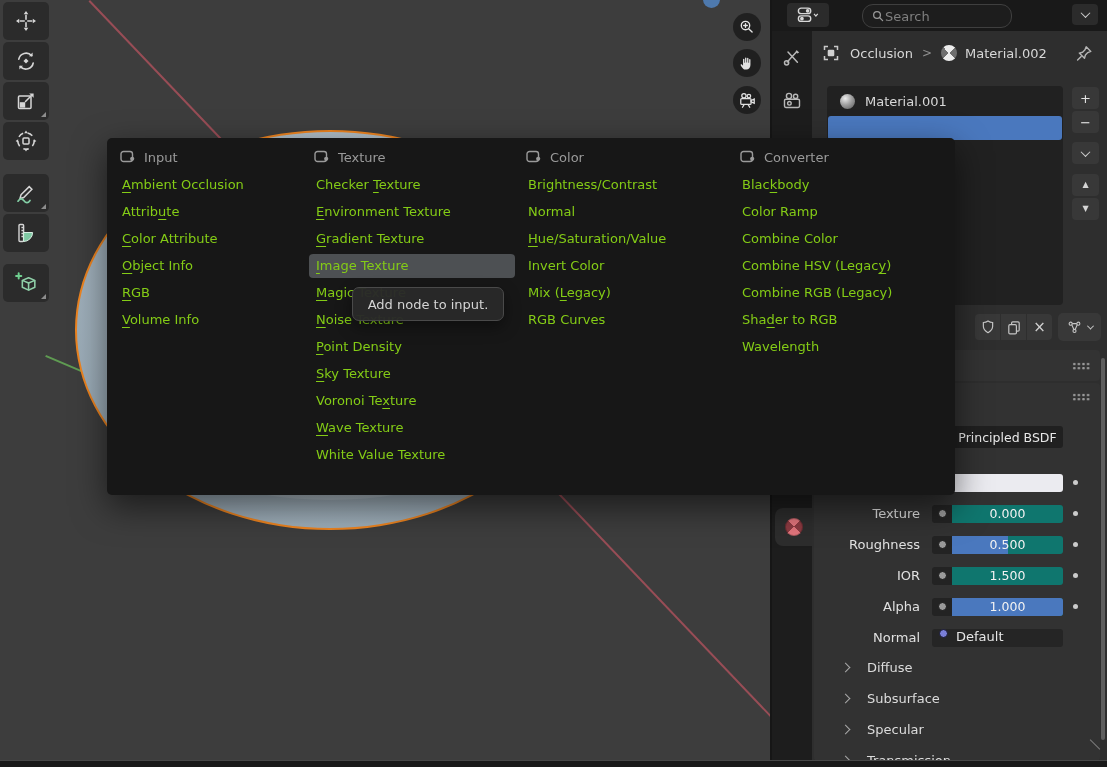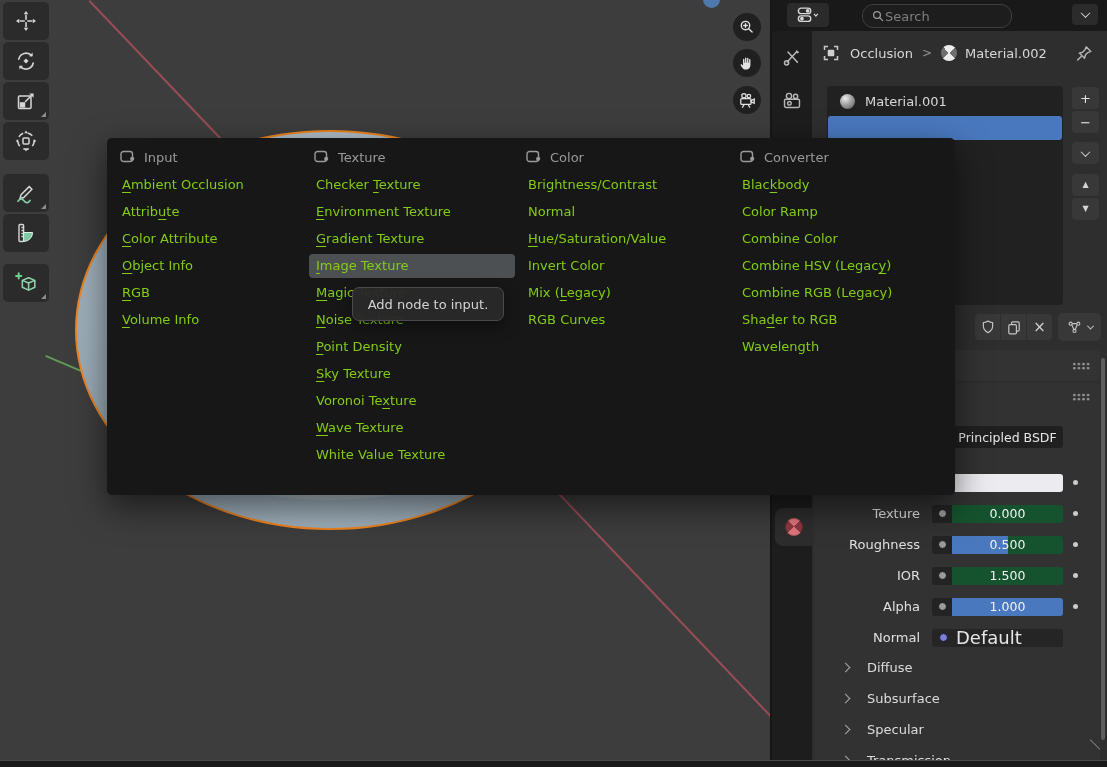--- a/index.html
+++ b/index.html
@@ -69,26 +69,26 @@
   
   #bsdf-inputs { position:absolute; left:40px; top:473px; width:290px; }
   .in-row { display:flex; align-items:center; height:19px; margin-bottom:12px; }
   .in-label { width:108px; text-align:right; color:#e0e0e0; }
   .in-field { margin-left:12px; width:131px; height:18px; display:flex; border-radius:3px; overflow:hidden; }
   .socket { width:20px; height:18px; background:#232323; display:flex; align-items:center; justify-content:center; flex:none; }
   .socket .dot { width:9px; height:9px; border-radius:50%; background:#9a9a9a; border:1px solid #151515; }
   .socket.color-socket { background:#4a78be; }
   .socket.color-socket .dot { background:#ddc832; border-color:#41411c; }
   .swatch { flex:1; background:#ebebf0; }
-  .slider { flex:1; position:relative; background:#14532d; }
+  .slider { flex:1; position:relative; background:#0f766e; }
   .slider .fill { position:absolute; left:0; top:0; bottom:0; background:#4a78be; }
   .slider .val { position:absolute; inset:0; display:flex; align-items:center; justify-content:center;
                  color:#f2f2f2; font-size:12.5px; }
   .vec-field { margin-left:12px; width:131px; height:18px; background:#252525; border-radius:3px;
-               display:flex; align-items:center; padding-left:7px; gap:8px; color:#e6e6e6; font-size:18px; }
+               display:flex; align-items:flex-start; padding-left:7px; gap:8px; color:#e6e6e6; font-size:13px; }
   .vec-dot { width:9px; height:9px; border-radius:50%; background:#7a7fd8; border:1px solid #15152a; }
   .decorator { width:24px; display:flex; justify-content:center; }
   .decorator i { width:5px; height:5px; border-radius:50%; background:#cbcbcb; }
   
   #bsdf-sections { position:absolute; left:42px; top:652px; width:286px; }
   .sec-row { height:31px; display:flex; align-items:center; }
   .sec-chev { width:7px; height:7px; border-right:1.7px solid #a8a8a8; border-bottom:1.7px solid #a8a8a8;
               transform:rotate(-45deg); margin-left:28px; }
   .sec-label { margin-left:18px; color:#dcdcdc; }
   #scroll-thumb { position:absolute; left:329px; top:358px; width:4px; height:382px; background:#5e5e5e; border-radius:2px; }

